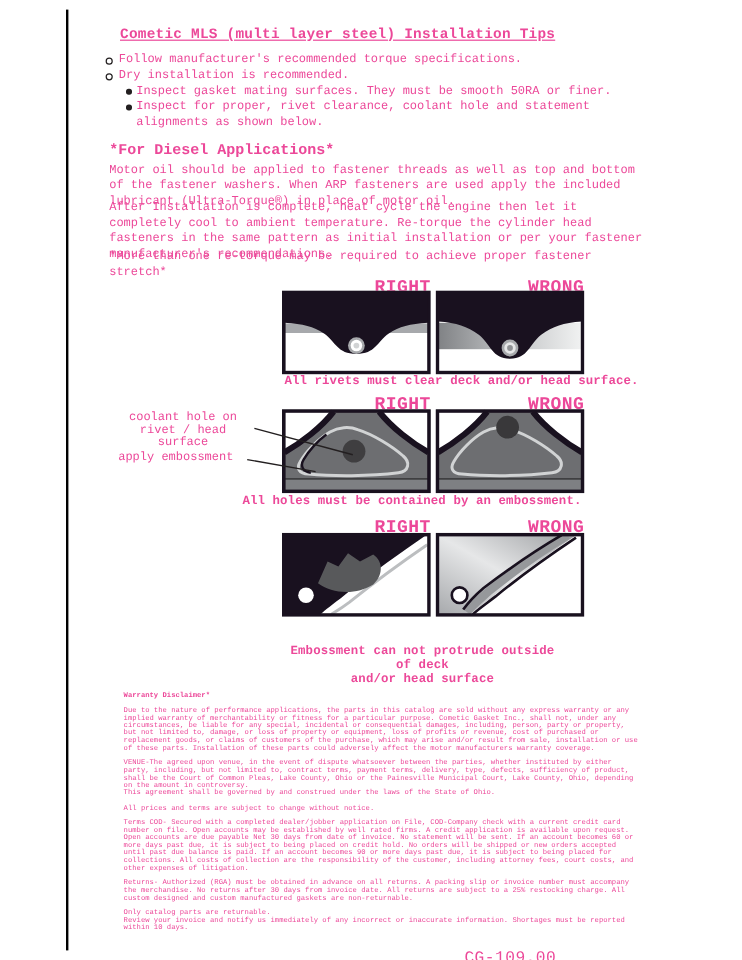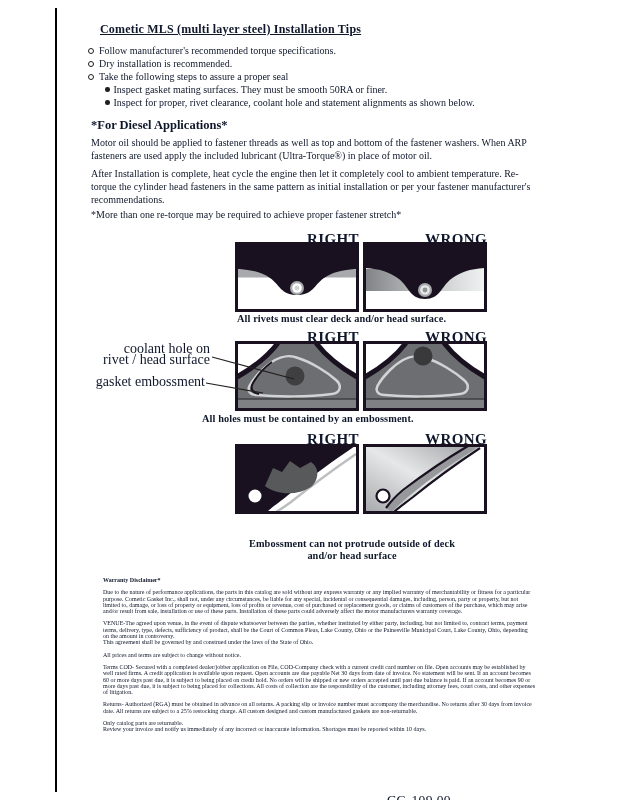--- a/index.html
+++ b/index.html
@@ -1,28 +1,28 @@
 <!DOCTYPE html>
 <html><head>
 <meta charset="utf-8">
 <style>
   html,body{margin:0;padding:0;background:#ffffff;}
   .page{
     position:relative;width:618px;height:800px;background:#ffffff;
-    font-family:Liberation Serif, serif;color:#0f172a;overflow:hidden;
+    font-family:Liberation Mono, monospace;color:#ec4899;overflow:hidden;
   }
   .spine{position:absolute;left:55px;top:8px;width:2px;height:784px;background:#000000;}
 
   .title{
     position:absolute;left:100px;top:22px;font-size:12px;font-weight:bold;
     text-decoration:underline;letter-spacing:.2px;white-space:nowrap;
   }
 
   .tips{position:absolute;left:88px;top:44px;font-size:10px;line-height:13px;width:460px;}
-  .tip{display:flex;align-items:flex-start;text-align:center;}
+  .tip{display:flex;align-items:flex-start;}
   .ring{flex:0 0 auto;width:4px;height:4px;border:1px solid #231f20;border-radius:50%;margin:4px 5px 0 0;}
   .dot{flex:0 0 auto;width:4.5px;height:4.5px;background:#231f20;border-radius:50%;margin:4px 4px 0 0;}
   .subtips{margin-left:17px;}
 
   .h2{position:absolute;left:91px;top:118px;font-size:12.5px;font-weight:bold;}
   .body{position:absolute;left:91px;width:452px;font-size:10px;line-height:13px;margin:0;}
   .p1{top:136px;}
   .p2{top:167px;}
   .p3{top:208px;}
 
@@ -32,21 +32,21 @@
 
   .panel{position:absolute;width:124px;height:70px;}
   .p-r1{top:242px;} .p-r2{top:341px;} .p-r3{top:444px;}
   .panel svg{display:block;}
 
   .cap{position:absolute;font-size:10.3px;font-weight:bold;letter-spacing:.1px;line-height:11.5px;text-align:center;}
   .cap1{left:237px;top:313px;}
   .cap2{left:202px;top:413px;}
   .cap3{left:237px;top:516px;width:230px;margin-top:22px;}
 
-  .lbl{position:absolute;font-size:14px;line-height:10.5px;text-align:right;}
+  .lbl{position:absolute;font-size:10px;line-height:10.5px;text-align:center;}
   .lbl-coolant{left:95px;top:344px;width:115px;}
   .lbl-gasket{left:88px;top:377px;width:117px;}
 
   .leaders{position:absolute;left:0;top:0;pointer-events:none;}
 
   .legal{position:absolute;left:103px;top:577px;width:432px;font-size:6px;line-height:6.3px;}
   .legal p{margin:0 0 6px 0;}
   .legal p.m0{margin-bottom:0;}
   .legal .lg-h{font-weight:bold;}
 
@@ -62,24 +62,20 @@
   <div class="title">Cometic MLS (multi layer steel) Installation Tips</div>
 
   <div class="tips">
     <div class="tip">
       <span class="ring"></span>
       <span>Follow manufacturer's recommended torque specifications.</span>
     </div>
     <div class="tip">
       <span class="ring"></span>
       <span>Dry installation is recommended.</span>
-    </div>
-    <div class="tip">
-      <span class="ring"></span>
-      <span>Take the following steps to assure a proper seal</span>
     </div>
     <div class="subtips">
       <div class="tip">
         <span class="dot"></span>
         <span>Inspect gasket mating surfaces.  They must be smooth 50RA or finer.</span>
       </div>
       <div class="tip">
         <span class="dot"></span>
         <span>Inspect for proper, rivet clearance, coolant hole and statement alignments as shown below.</span>
       </div>
@@ -125,21 +121,21 @@
   </div>
   <div class="cap cap1">All rivets must clear deck and/or head surface.</div>
 
   <div class="dgh r2 colL">RIGHT</div>
   <div class="dgh r2 colR">WRONG</div>
 
   <div class="lbl lbl-coolant">
     <span>coolant hole on</span><br>
     <span>rivet / head surface</span>
   </div>
-  <div class="lbl lbl-gasket">gasket embossment</div>
+  <div class="lbl lbl-gasket">apply embossment</div>
 
   <div class="panel p-r2 colL">
     <svg viewBox="0 0 124 70" width="124" height="70">
       <rect x="0" y="0" width="124" height="70" fill="#6d6e71"></rect>
       <rect x="2" y="58" width="120" height="10" fill="#7e8083"></rect>
       <line x1="2" y1="58" x2="122" y2="58" stroke="#3f3f41" stroke-width="1.5"></line>
       <path d="M2,2 H43 C33,15 16,28 2,36 Z" fill="#ffffff"></path>
       <path d="M122,2 H81 C91,15 108,28 122,36 Z" fill="#ffffff"></path>
       <path d="M43,2 C33,15 16,28 2,36" stroke="#19111f" stroke-width="5" fill="none"></path>
       <path d="M81,2 C91,15 108,28 122,36" stroke="#19111f" stroke-width="5" fill="none"></path>

